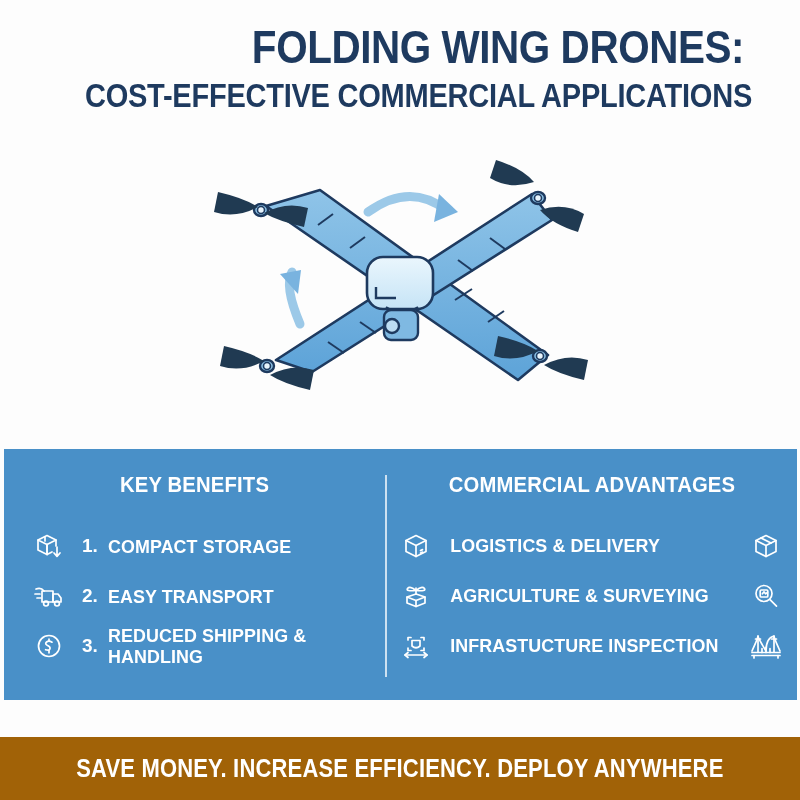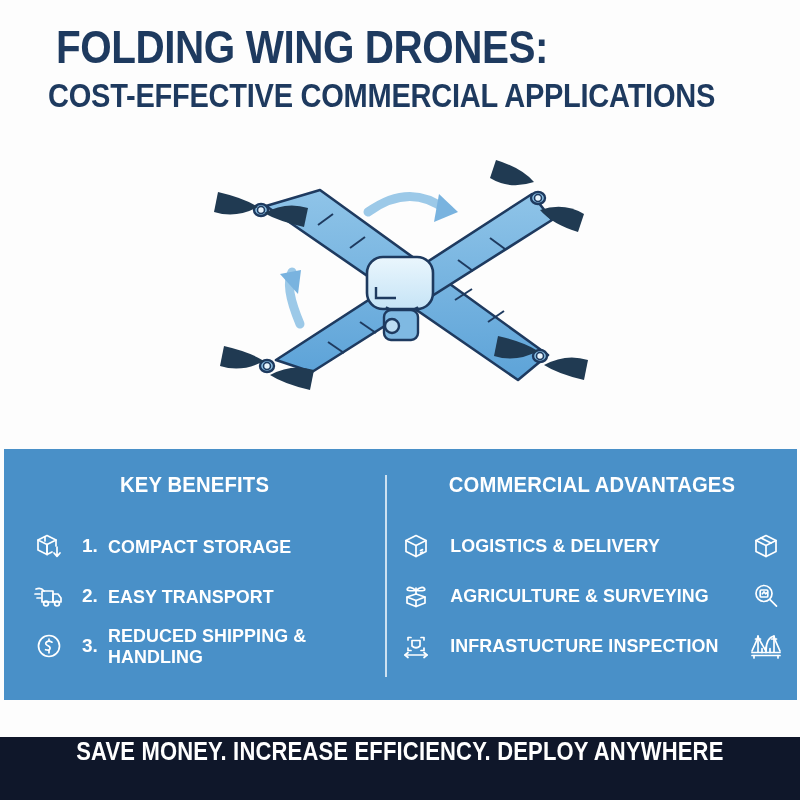--- a/index.html
+++ b/index.html
@@ -20,21 +20,21 @@
     inset: 0;
     background: #fdfdfd;
   }
 
   
   .title-block {
     position: absolute;
     top: 22px;
     left: 0;
     width: 800px;
-    text-align: left;
+    text-align: right;
   }
   .title-main {
     display: block;
     color: #1e3a5f;
     font-size: 47px;
     line-height: 50px;
     font-weight: 700;
     letter-spacing: -0.5px;
     transform: scaleX(0.86);
     transform-origin: center top;
@@ -187,23 +187,23 @@
     justify-content: center;
   }
 
   
   .footer-band {
     position: absolute;
     left: 0;
     top: 737px;
     width: 800px;
     height: 63px;
-    background: #0f172a;
-    display: flex;
-    align-items: flex-start;
+    background: #a16207;
+    display: flex;
+    align-items: center;
     justify-content: center;
   }
   .footer-text {
     color: #ffffff;
     font-size: 25px;
     font-weight: 700;
     letter-spacing: 0.2px;
     transform: scaleX(0.88);
     white-space: nowrap;
   }

